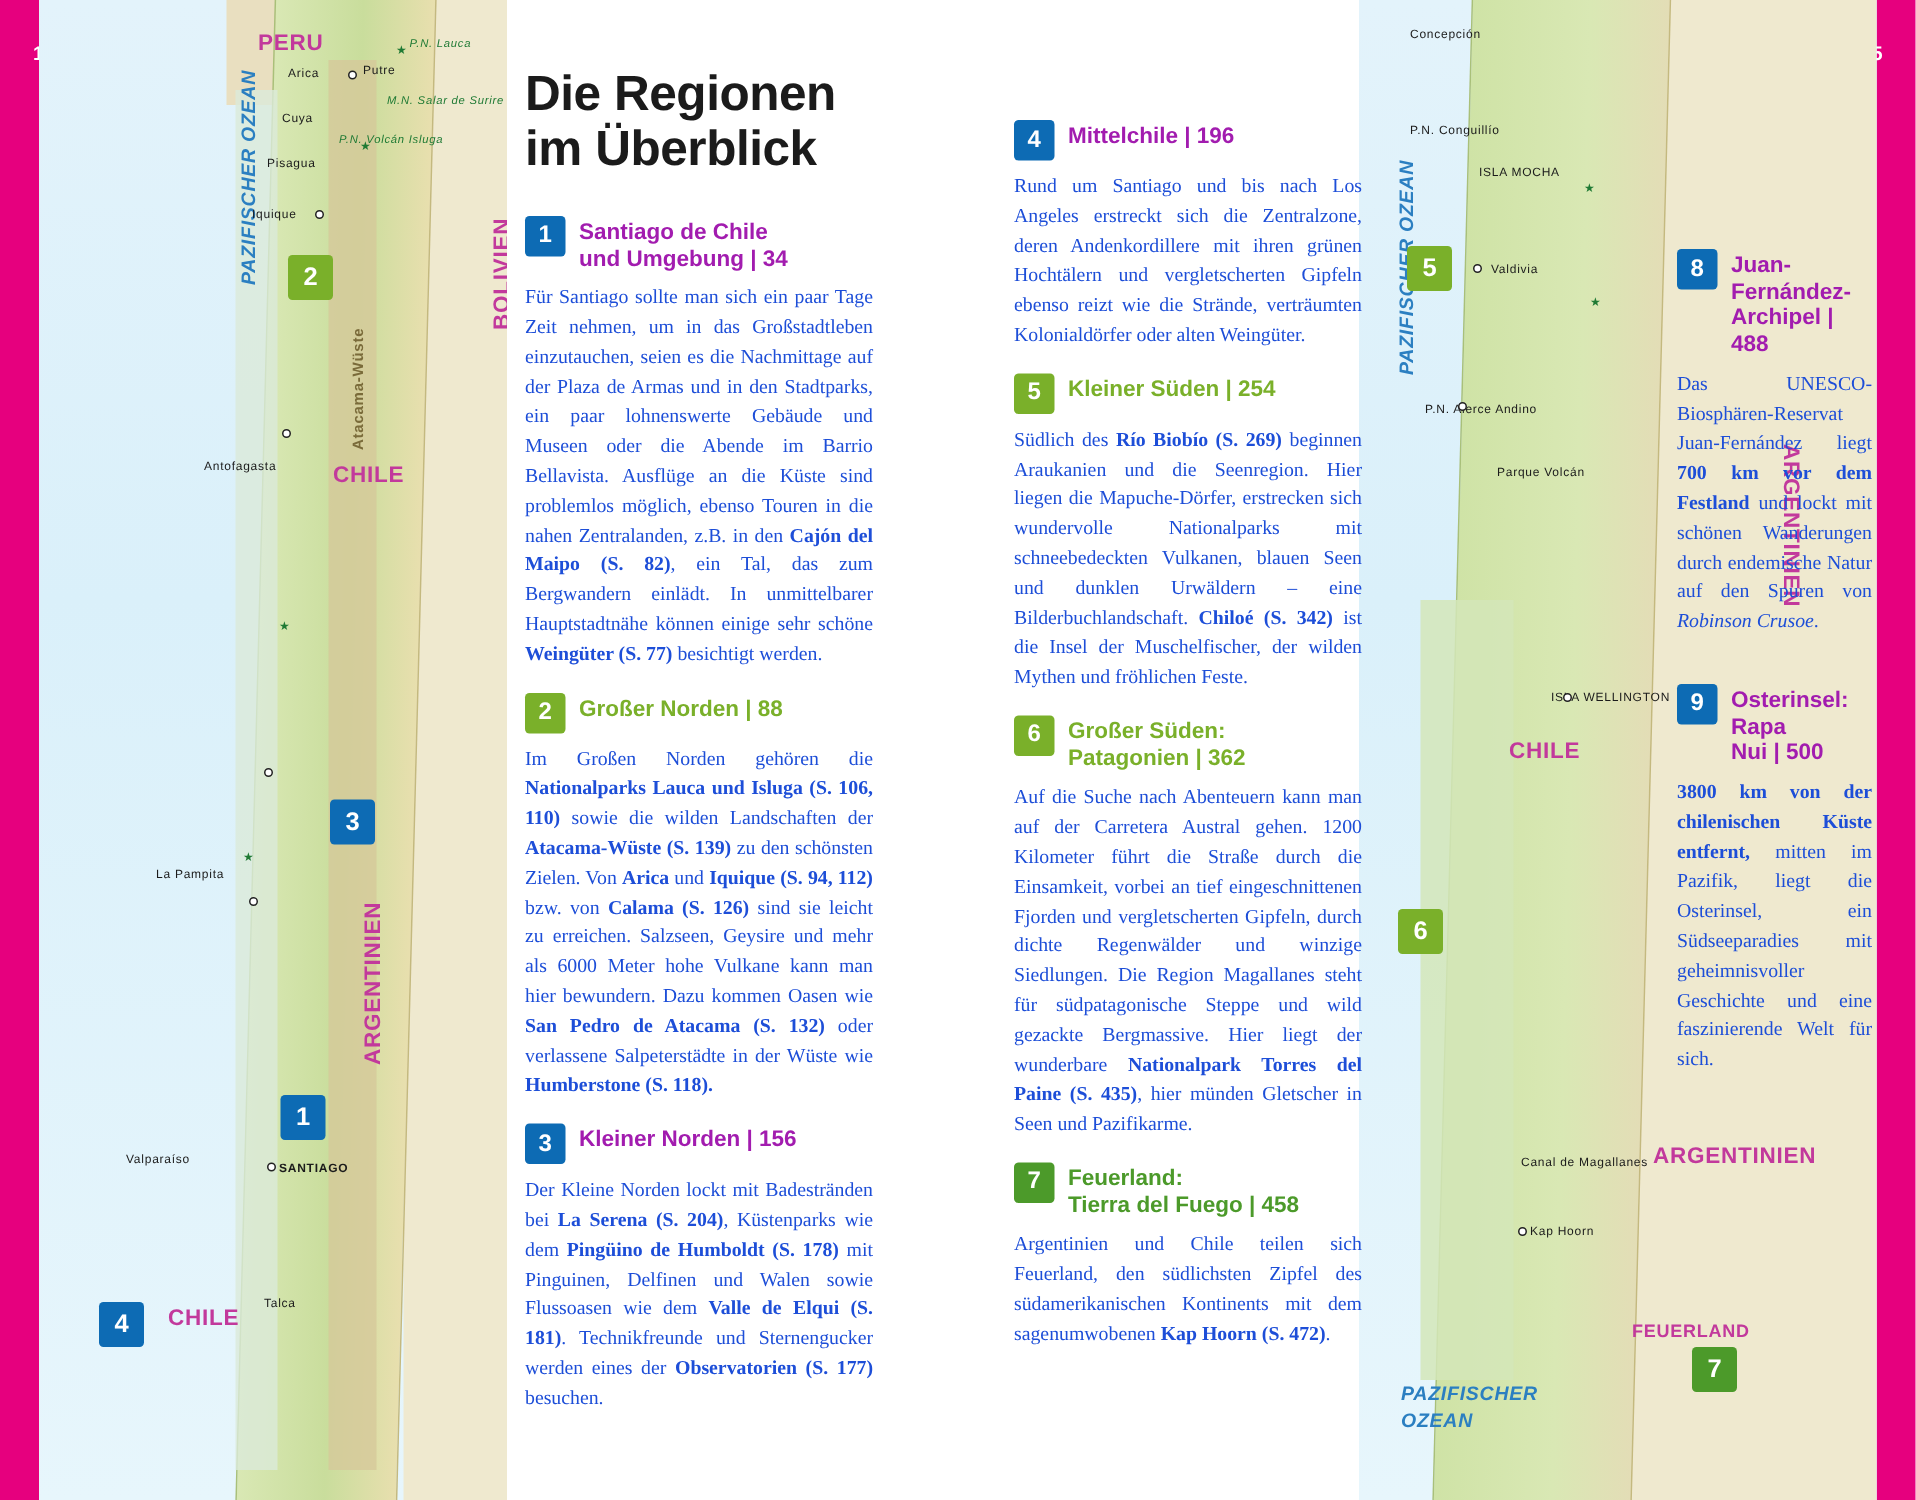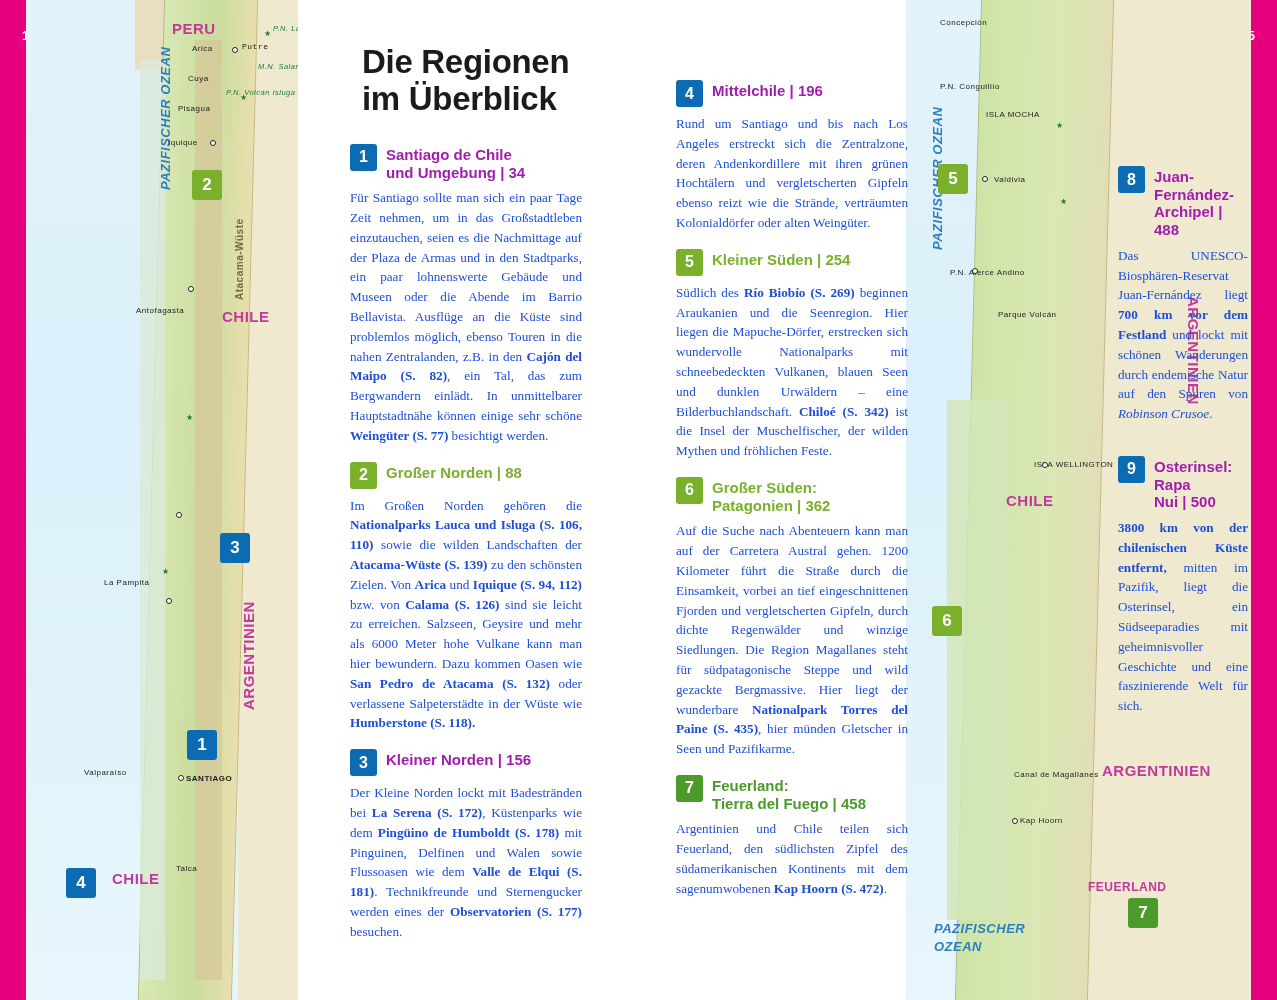--- a/index.html
+++ b/index.html
@@ -22,21 +22,21 @@
   }
   .folio.left{left:22px;}
   .folio.right{right:22px;}
 
   
   .map{
     position:absolute;top:0;bottom:0;
     background:#eaf6fb;
     overflow:hidden;
   }
-  .map.left{left:26px;width:272px;}
+  .map.left{left:26px;width:312px;}
   .map.right{right:26px;width:345px;}
 
   .ocean-left{position:absolute;inset:0;background:
      linear-gradient(180deg,#e3f3fb 0%,#daf0fa 40%,#e7f6fc 100%);}
 
   
   .land{
     position:absolute;
     background:#cfe3a6;
     border:1px solid #9dbb6e;
@@ -80,21 +80,21 @@
 
   
   .col{position:absolute;top:0;width:232px;}
   .col1{left:350px;}
   .col2{left:676px;}
   .col3{left:916px;}
 
   .headline{
     font-family:"Liberation Sans",sans-serif;
     font-weight:bold;font-size:33px;line-height:1.12;
-    color:#1b1b1b;margin:44px 0 26px 12px;letter-spacing:-.3px;
+    color:#1b1b1b;margin:44px 0 26px 0;letter-spacing:-.3px;
   }
 
   .entry{margin-bottom:16px;}
   .entry-head{display:flex;align-items:flex-start;gap:9px;margin-bottom:7px;}
   .num{
     flex:0 0 auto;width:27px;height:27px;border-radius:3px;
     display:flex;align-items:center;justify-content:center;
     color:#fff;font-family:"Liberation Sans",sans-serif;
     font-weight:bold;font-size:16px;
   }
@@ -147,21 +147,21 @@
     <span class="dot" style="left:162px;top:286px;"></span>
     <span class="dot" style="left:150px;top:512px;"></span>
     <span class="dot" style="left:140px;top:598px;"></span>
     <span class="dot" style="left:152px;top:775px;"></span>
     <span class="star" style="left:238px;top:30px;">★</span>
     <span class="star" style="left:214px;top:94px;">★</span>
     <span class="star" style="left:160px;top:414px;">★</span>
     <span class="star" style="left:136px;top:568px;">★</span>
 
     <span class="map-label lbl-park" style="left:247px;top:24px;">P.N. Lauca</span>
-    <span class="map-label lbl-city" style="left:216px;top:42px;font-family:Liberation Mono, monospace;">Putre</span>
+    <span class="map-label lbl-city" style="left:216px;top:42px;">Putre</span>
     <span class="map-label lbl-city" style="left:166px;top:44px;">Arica</span>
     <span class="map-label lbl-park" style="left:232px;top:62px;">M.N. Salar de Surire</span>
     <span class="map-label lbl-city" style="left:162px;top:74px;">Cuya</span>
     <span class="map-label lbl-park" style="left:200px;top:88px;">P.N. Volcán Isluga</span>
     <span class="map-label lbl-city" style="left:152px;top:104px;">Pisagua</span>
     <span class="map-label lbl-city" style="left:142px;top:138px;">Iquique</span>
     <span class="map-label lbl-city" style="left:110px;top:306px;">Antofagasta</span>
     <span class="map-label lbl-city" style="left:78px;top:578px;">La Pampita</span>
     <span class="map-label lbl-city" style="left:58px;top:768px;">Valparaíso</span>
     <span class="map-label lbl-city" style="left:160px;top:774px;font-weight:bold;">SANTIAGO</span>
@@ -253,21 +253,21 @@
       <p class="body">Im Großen Norden gehören die <b>Nationalparks Lauca und Isluga (S. 106, 110)</b> sowie die wilden Landschaften der <b>Atacama-Wüste (S. 139)</b> zu den schönsten Zielen. Von <b>Arica</b> und <b>Iquique (S. 94, 112)</b> bzw. von <b>Calama (S. 126)</b> sind sie leicht zu erreichen. Salzseen, Geysire und mehr als 6000 Meter hohe Vulkane kann man hier bewundern. Dazu kommen Oasen wie <b>San Pedro de Atacama (S. 132)</b> oder verlassene Salpeterstädte in der Wüste wie <b>Humberstone (S. 118).</b></p>
     </div>
 
     <div class="entry">
       <div class="entry-head">
         <div class="num bg-blue">
           <span>3</span>
         </div>
         <div class="ttl c-blue">Kleiner Norden | 156</div>
       </div>
-      <p class="body">Der Kleine Norden lockt mit Badestränden bei <b>La Serena (S. 172)</b>, Küstenparks wie dem <b>Pingüino de Humboldt (S. 178)</b> mit Pinguinen, Delfinen und Walen sowie Flussoasen wie dem <b>Valle de Elqui (S. 181)</b>. Technikfreunde und Sternengucker werden eines der <b>Observatorien (S. 177)</b> besuchen.</p>
+      <p class="body">Der Kleine Norden lockt mit Badestränden bei <b>La Serena (S. 204)</b>, Küstenparks wie dem <b>Pingüino de Humboldt (S. 178)</b> mit Pinguinen, Delfinen und Walen sowie Flussoasen wie dem <b>Valle de Elqui (S. 181)</b>. Technikfreunde und Sternengucker werden eines der <b>Observatorien (S. 177)</b> besuchen.</p>
     </div>
   </div>
 
   <div class="col col2">
     <div style="height:80px;"></div>
 
     <div class="entry">
       <div class="entry-head">
         <div class="num bg-blue">
           <span>4</span>

